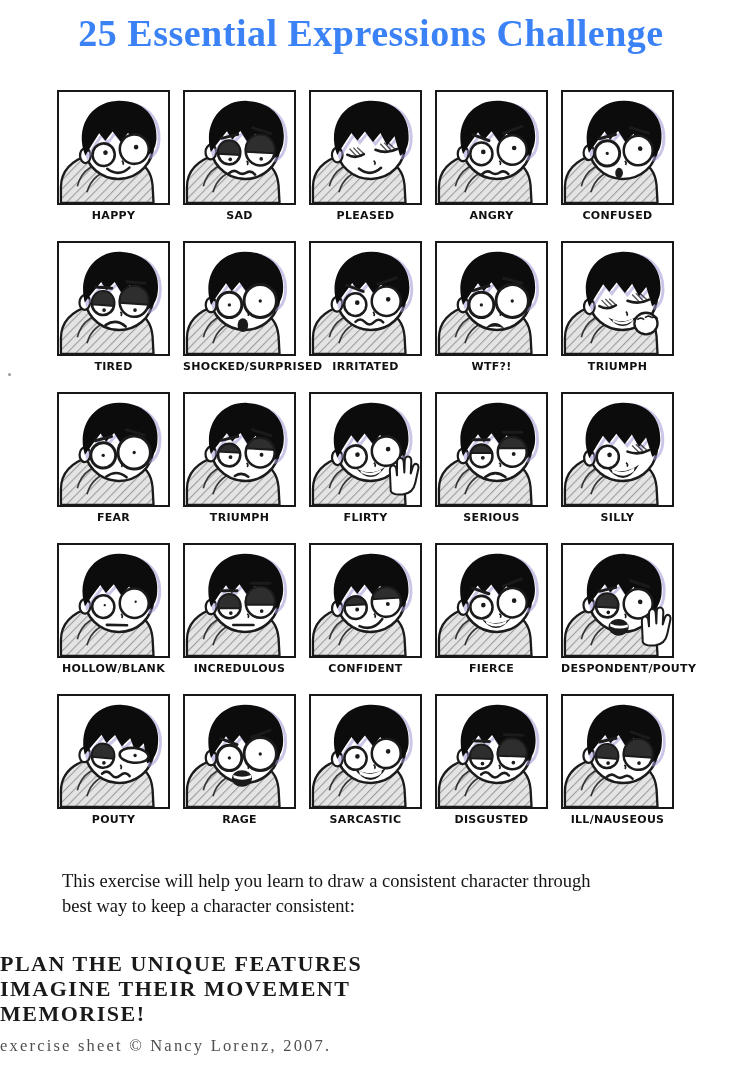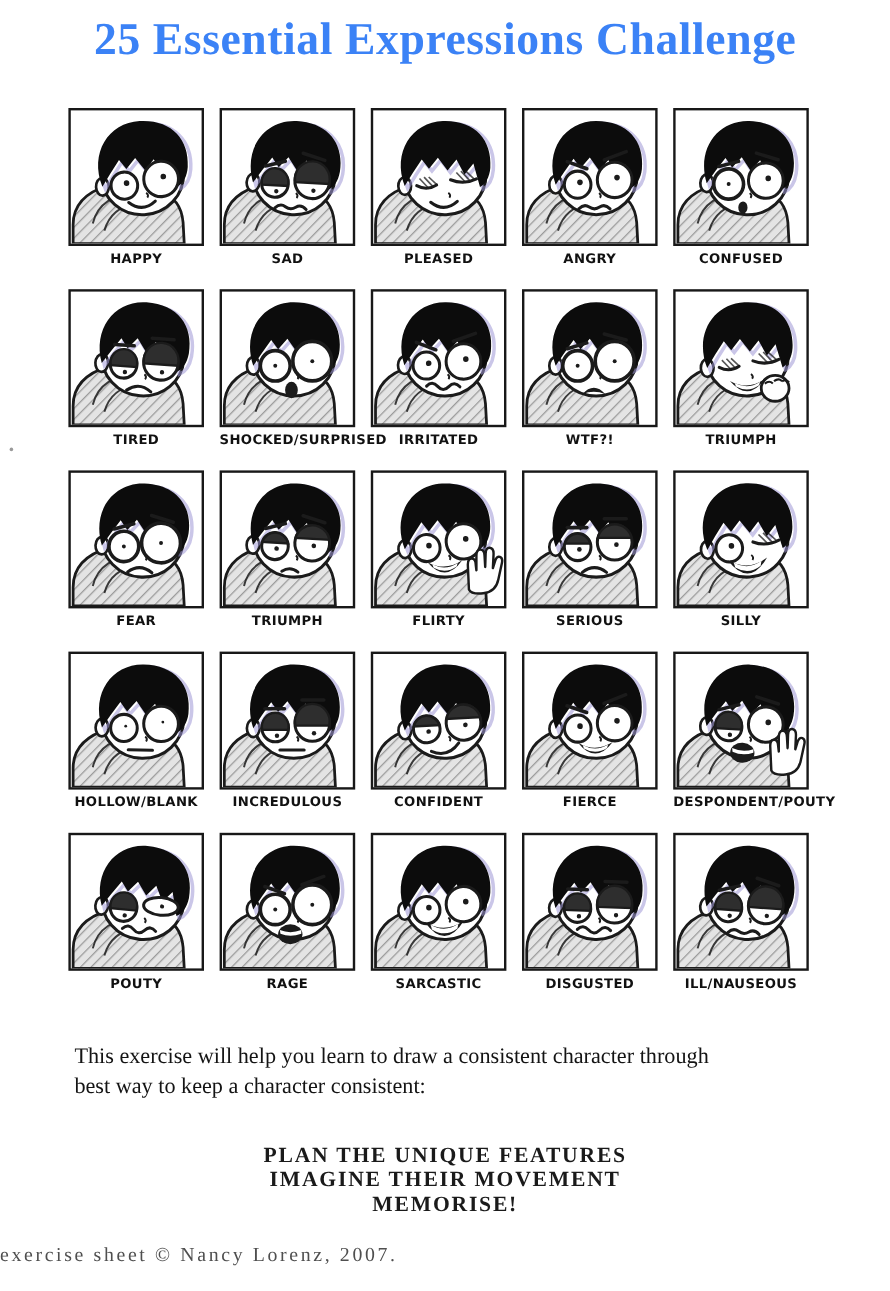--- a/index.html
+++ b/index.html
@@ -10,22 +10,22 @@
   .grid{position:absolute;left:57px;top:90px;display:grid;
         grid-template-columns:repeat(5,113px);column-gap:13px;row-gap:16px}
   .cell{width:113px}
   .box{width:109px;height:111px;border:2px solid #181818;background:#fff}
   .box svg{display:block}
   .lbl{margin-top:4px;height:16px;text-align:center;white-space:nowrap;
        font-family:"DejaVu Sans",sans-serif;font-weight:700;font-size:11px;
        letter-spacing:.3px;color:#111}
   .para{position:absolute;left:62px;top:869px;font-size:18.5px;line-height:1.35;color:#141414}
   .para div{white-space:pre}
-  .instr{position:absolute;left:0;top:952px;width:100%;text-align:center;
-         font-weight:700;font-size:18px;line-height:1.13;letter-spacing:1.5px;color:#1a1a1a}
+  .instr{position:absolute;left:0;top:952px;width:100%;
+         font-weight:700;font-size:22px;line-height:1.13;letter-spacing:1.5px;color:#1a1a1a}
   .credit{position:absolute;left:0;top:1036px;width:100%;text-align:left;
           font-size:16.5px;letter-spacing:2.2px;color:#4f4f4f}
   .stray{position:absolute;left:8px;top:373px;width:3px;height:3px;border-radius:50%;background:#9a9a9a}
 </style>
 </head>
 <body>
 
 <h1 class="title">25 Essential Expressions Challenge</h1>
 
 <div class="grid">

